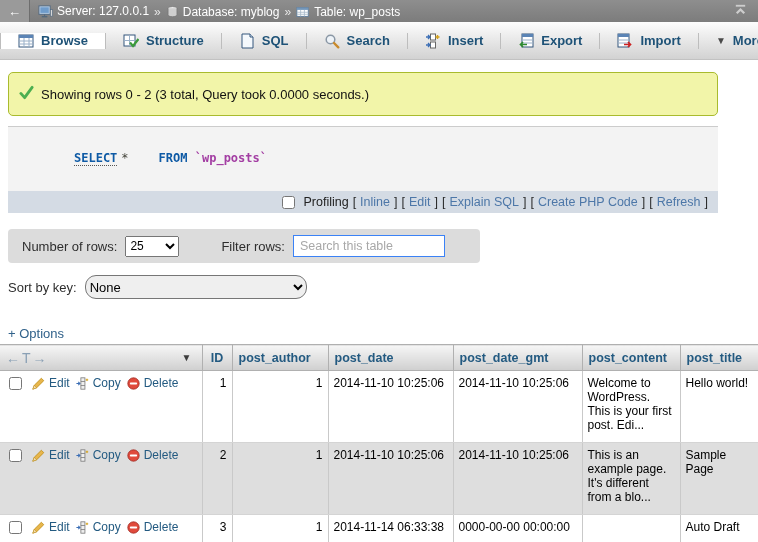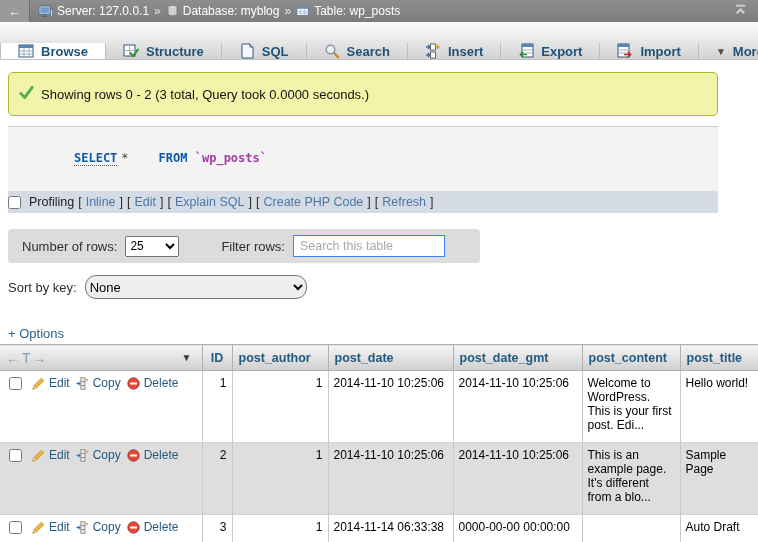--- a/index.html
+++ b/index.html
@@ -5,29 +5,29 @@
   * { box-sizing: border-box; margin: 0; padding: 0; }
   html, body { width: 758px; height: 542px; overflow: hidden; background: #fff;
     font-family: "Liberation Sans", sans-serif; font-size: 13px; color: #000; }
 
   
   .topbar { height: 22px; background: linear-gradient(#8e8e8e, #7c7c7c);
     display: flex; align-items: center; color: #fff; font-size: 12px; }
   .back-btn { width: 30px; height: 22px; background: #9a9a9a; border-right: 1px solid #6e6e6e;
     display: flex; align-items: center; justify-content: center; color: #fff; cursor: pointer;
     font-size: 13px; flex: 0 0 auto; }
-  .crumbs { display: flex; align-items: flex-start; gap: 5px; padding-left: 8px; flex: 1 1 auto; }
+  .crumbs { display: flex; align-items: flex-end; gap: 5px; padding-left: 8px; flex: 1 1 auto; }
   .crumb { display: flex; align-items: center; gap: 4px; cursor: pointer; }
   .crumb svg { display: block; }
   .crumb-sep { color: #e6e6e6; }
   .collapse-btn { width: 36px; display: flex; justify-content: center; cursor: pointer; }
 
   
   .tabbar { height: 38px; background: linear-gradient(#fdfdfd, #d2d2d2);
-    display: flex; align-items: flex-end; border-bottom: 1px solid #c2c2c2; }
+    display: flex; align-items: center; border-bottom: 1px solid #c2c2c2; }
   .tab { display: flex; align-items: center; gap: 7px; padding: 0 17px;
     border-right: 1px solid #bdbdbd; color: #1e5277; font-weight: bold; font-size: 13px;
     cursor: pointer; }
   .tab.active { background: #fff; border-right: 1px solid #bdbdbd; border-left: 1px solid #bdbdbd; }
   .tab svg { display: block; }
   .tab .dd { color: #4a4a4a; font-size: 10px; }
 
   
   .msg { margin: 12px 40px 0 8px; background: #f2f5a9; border: 1px solid #a9bb2e;
     border-radius: 5px; padding: 12px 10px; display: flex; align-items: center; gap: 7px;
@@ -35,21 +35,21 @@
 
   
   .sep-line { border-top: 1px solid #cccccc; margin: 10px 40px 0 8px; }
   .sqlbox { margin: 0 40px 0 8px; background: #f3f3f3; height: 64px; padding: 24px 0 0 40px;
     font-family: "DejaVu Sans Mono", monospace; font-size: 12px; }
   .kw { color: #0e5aa5; font-weight: bold; margin-left: 26px; }
   .kw.help { border-bottom: 1px dotted #555; cursor: help; }
   .star { color: #44443a; padding: 0 4px; }
   .tbl-ref { color: #a33ea3; font-weight: bold; }
   .sqltools { margin: 0 40px 0 8px; background: #d4dbe4; height: 22px; display: flex;
-    align-items: center; gap: 4px; padding-right: 10px;
+    justify-content: flex-end; align-items: center; gap: 4px; padding-right: 10px;
     font-size: 12.5px; color: #222; }
   .sqltools input { margin-right: 4px; }
   .brk { color: #2b2b2b; }
   .tool-link { color: #4d77a8; text-decoration: none; cursor: pointer; }
 
   
   .controls { margin: 16px 0 0 8px; width: 472px; height: 34px; background: #dcdcdc;
     border-radius: 4px; display: flex; align-items: center; padding: 0 14px; gap: 8px;
     color: #2e2e2e; }
   .controls select { width: 54px; height: 21px; font-size: 12px; }

